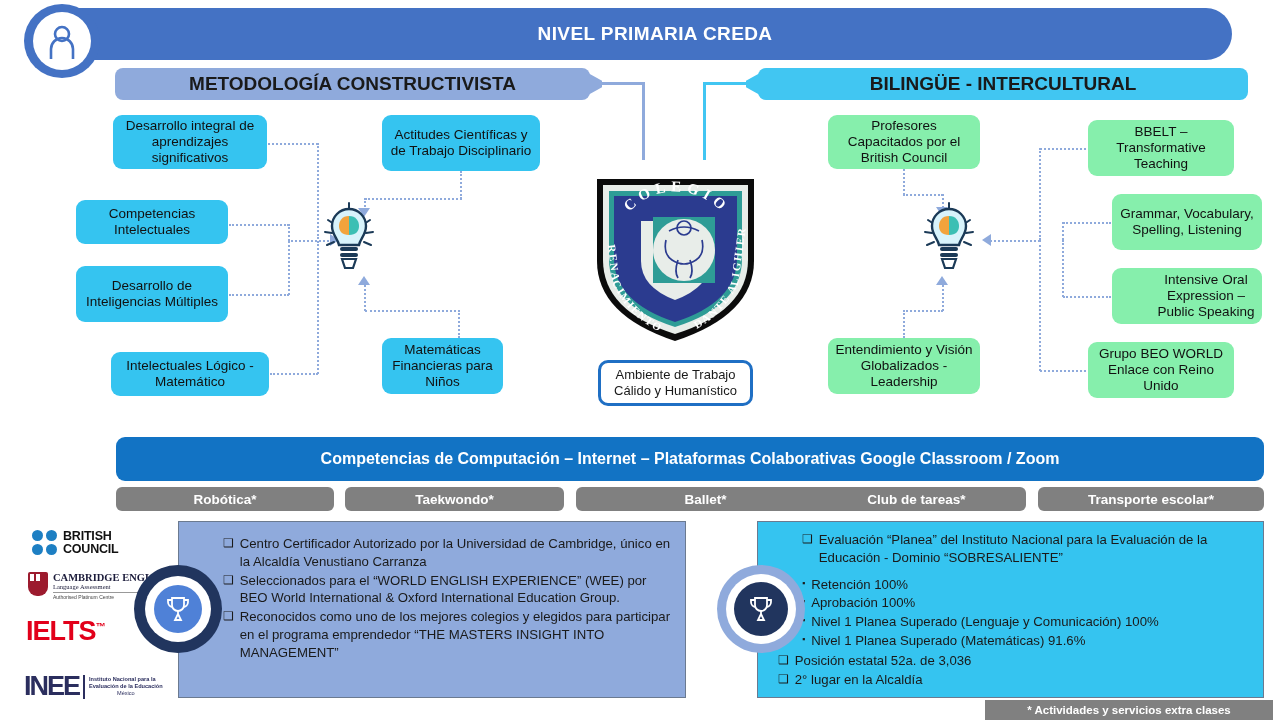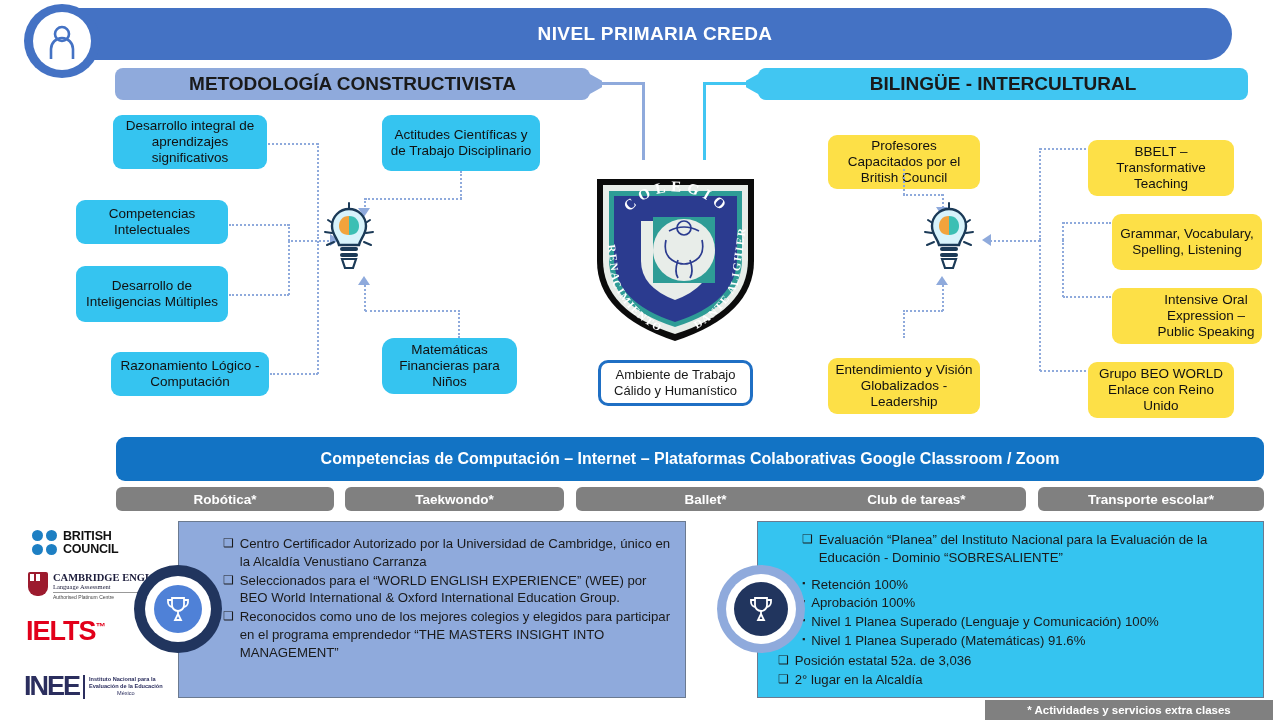--- a/index.html
+++ b/index.html
@@ -59,21 +59,21 @@
   .el-right .h{ right:0; top:0; width:45px; background:#41C6F2; }
   .el-right .v{ left:0; top:0; height:78px; background:#41C6F2; }
 
   
   .node{
     position:absolute; border-radius:9px;
     display:flex; align-items:center; justify-content:center; text-align:center;
     font-size:13.5px; line-height:1.18; padding:4px 6px; color:#111;
   }
   .node.cyan{ background:#35C4F0; }
-  .node.periw{ background:#fde047;margin-top:20px; }
+  .node.periw{ background:#86efac; }
 
   
   .dot-h{ position:absolute; height:0; border-top:2px dotted #8FAADC; }
   .dot-v{ position:absolute; width:0; border-left:2px dotted #8FAADC; }
   .arrow{ position:absolute; width:0;height:0; }
   .arr-right{ border-top:6px solid transparent;border-bottom:6px solid transparent;border-left:9px solid #8FAADC; }
   .arr-left{ border-top:6px solid transparent;border-bottom:6px solid transparent;border-right:9px solid #8FAADC; }
   .arr-down{ border-left:6px solid transparent;border-right:6px solid transparent;border-top:9px solid #8FAADC; }
   .arr-up{ border-left:6px solid transparent;border-right:6px solid transparent;border-bottom:9px solid #8FAADC; }
 
@@ -188,26 +188,26 @@
   <div class="node cyan" style="left:113px; top:115px; width:154px; height:54px;">
     <span>Desarrollo integral de aprendizajes significativos</span>
   </div>
   <div class="node cyan" style="left:76px; top:200px; width:152px; height:44px;">
     <span>Competencias Intelectuales</span>
   </div>
   <div class="node cyan" style="left:76px; top:266px; width:152px; height:56px;">
     <span>Desarrollo de Inteligencias Múltiples</span>
   </div>
   <div class="node cyan" style="left:111px; top:352px; width:158px; height:44px;">
-    <span>Razonamiento Lógico - Computación</span>
+    <span>Intelectuales Lógico - Matemático</span>
   </div>
   <div class="node cyan" style="left:382px; top:115px; width:158px; height:56px;">
     <span>Actitudes Científicas y de Trabajo Disciplinario</span>
   </div>
-  <div class="node cyan" style="left:382px; top:338px; width:135px; height:56px;border-radius:12px;">
+  <div class="node cyan" style="left:382px; top:338px; width:121px; height:56px;">
     <span>Matemáticas Financieras para Niños</span>
   </div>
 
   <div class="dot-h" style="left:268px; top:143px; width:50px;"></div>
   <div class="dot-v" style="left:317px; top:143px; height:96px;"></div>
 
   <div class="dot-h" style="left:229px; top:224px; width:60px;"></div>
   <div class="dot-v" style="left:288px; top:224px; height:17px;"></div>
 
   <div class="dot-h" style="left:229px; top:294px; width:60px;"></div>

